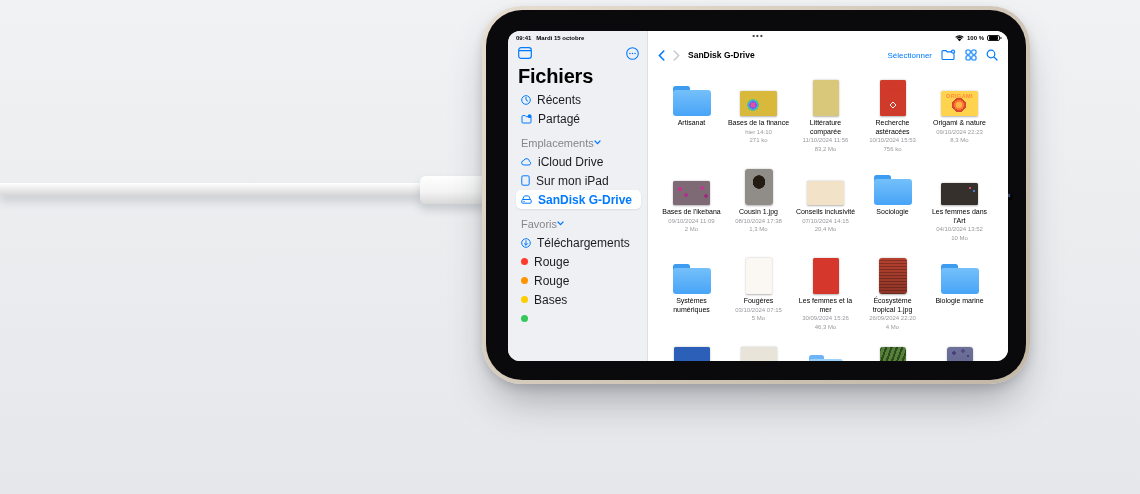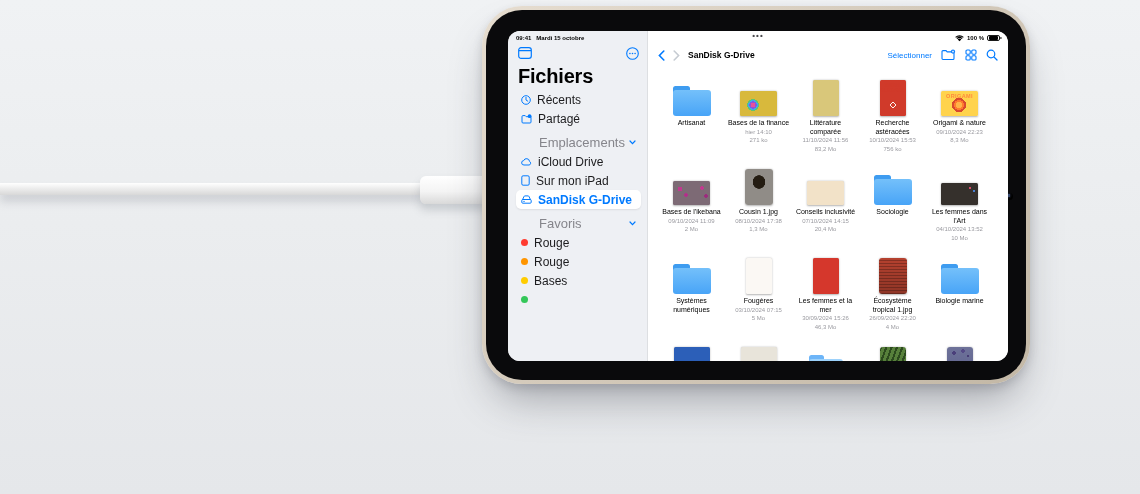--- a/index.html
+++ b/index.html
@@ -48,22 +48,22 @@
 
   
   .sidebar { position:absolute; left:0; top:0; bottom:0; width:140px;
     background:#eef0f4; border-right:1px solid rgba(0,0,0,.07); padding:14px 6px 0 8px; }
   .side-top { display:flex; justify-content:space-between; align-items:center; height:16px; padding:0 2px; }
   .app-title { font-size:20px; font-weight:bold; color:#000; margin:4px 0 2px 2px; letter-spacing:-.2px; }
   .side-item { display:flex; align-items:center; gap:6px; height:19px; padding:0 5px;
     font-size:12px; color:#1c1c1e; border-radius:5px; }
   .side-item.selected { background:#fff; color:#007aff; font-weight:bold;
     box-shadow:0 1px 2px rgba(0,0,0,.08); }
-  .side-section { display:flex; align-items:center; justify-content:space-between;
-    height:19px; margin-top:5px; padding:0 5px; font-size:13px; color:#85858b;margin-left:18px; }
+  .side-section { display:flex; align-items:center; justify-content:flex-start;
+    height:19px; margin-top:5px; padding:0 5px; font-size:11px; color:#85858b; }
   .dot { width:7px; height:7px; border-radius:50%; flex:none; }
   .icn { flex:none; display:inline-flex; }
 
   
   .content { position:absolute; left:140px; top:0; right:0; bottom:0; background:#fff; }
   .c-header { position:absolute; left:0; right:0; top:13px; height:22px;
     display:flex; align-items:center; padding:0 10px; }
   .nav-chevrons { display:flex; align-items:center; gap:8px; }
   .c-title { font-size:8.5px; font-weight:bold; color:#000; margin-left:8px; }
   .c-actions { margin-left:auto; display:flex; align-items:center; gap:9px; }
@@ -328,20 +328,29 @@
           <span>SanDisk G-Drive</span>
         </div>
 
         <div class="side-section">
           <span>Favoris</span>
           <span class="icn">
             <svg width="7" height="5" viewBox="0 0 7 5">
                 <path d="M1 1 L3.5 3.6 L6 1" fill="none" stroke="#007aff" stroke-width="1.2" stroke-linecap="round"></path>
               </svg>
           </span>
+        </div>
+        <div class="side-item">
+          <span class="icn">
+            <svg width="10" height="10" viewBox="0 0 10 10">
+                <circle cx="5" cy="5" r="4.3" fill="none" stroke="#007aff" stroke-width="1"></circle>
+                <path d="M5 2.7 V7 M3.4 5.6 L5 7.2 L6.6 5.6" fill="none" stroke="#007aff" stroke-width="1" stroke-linecap="round"></path>
+              </svg>
+          </span>
+          <span>Téléchargements</span>
         </div>
 
         <div class="side-item">
           <span class="dot" style="background:#ff3b30"></span>
           <span>Rouge</span>
         </div>
         <div class="side-item">
           <span class="dot" style="background:#ff9500"></span>
           <span>Rouge</span>
         </div>

